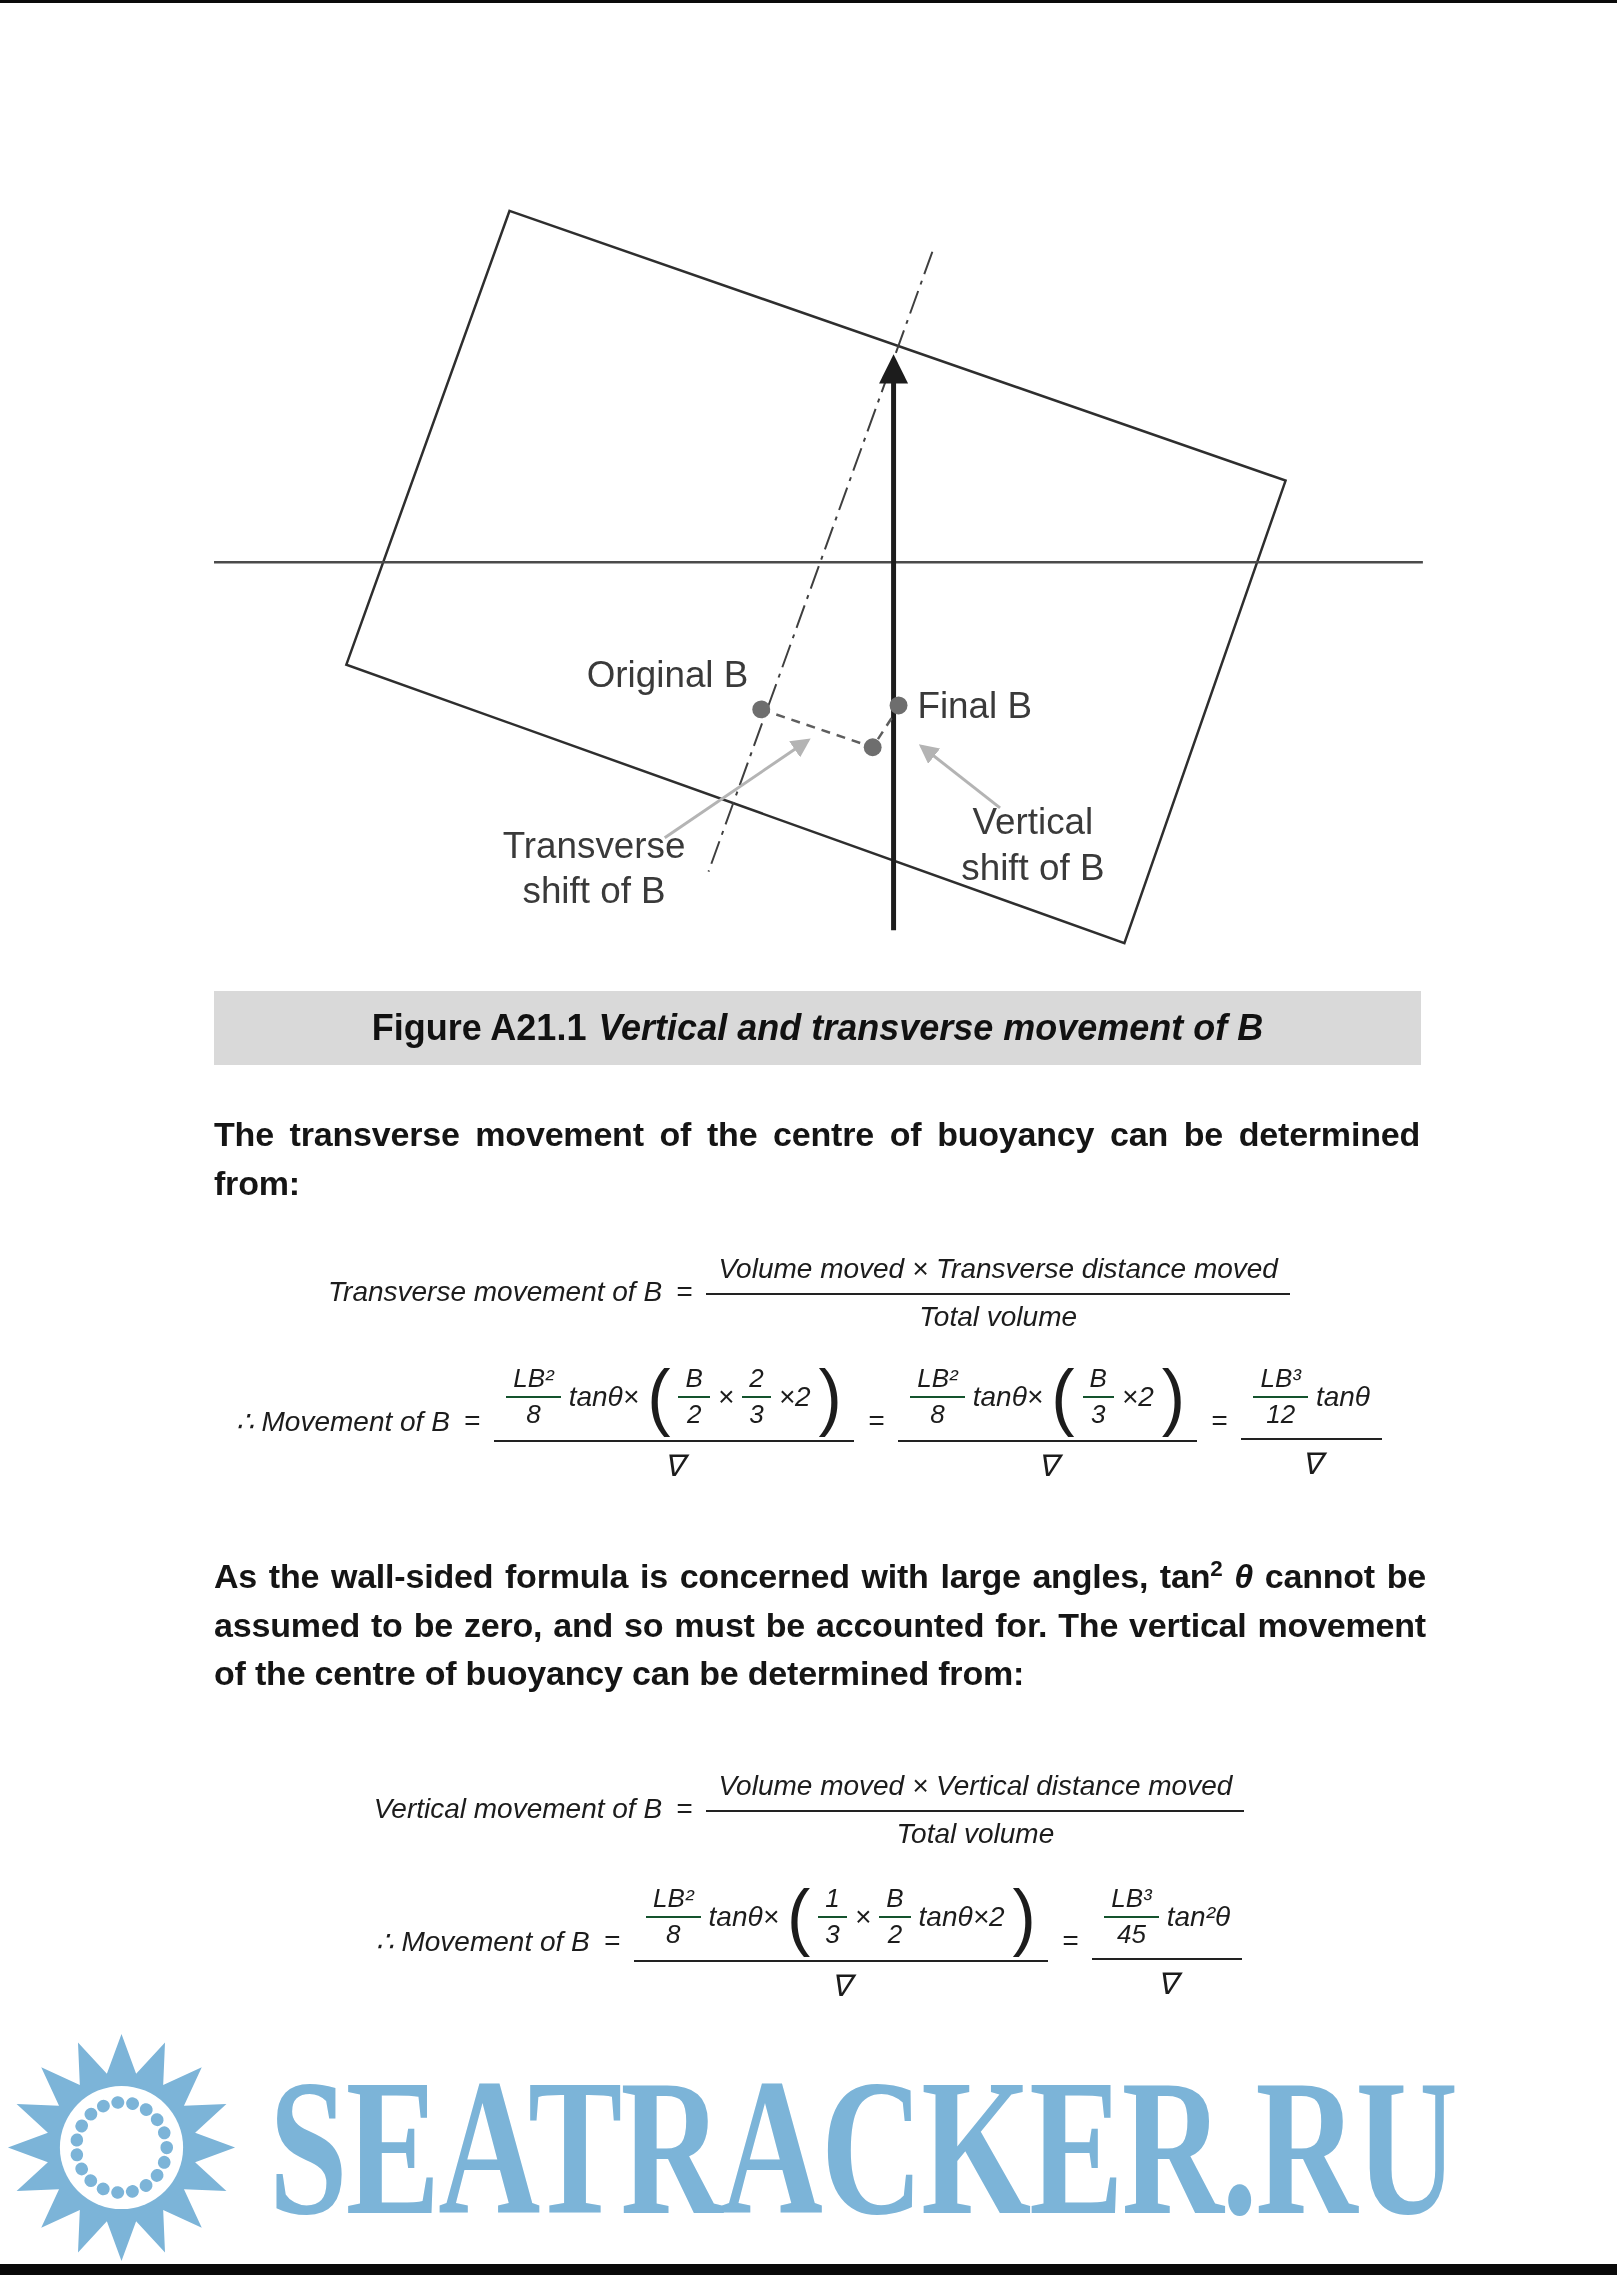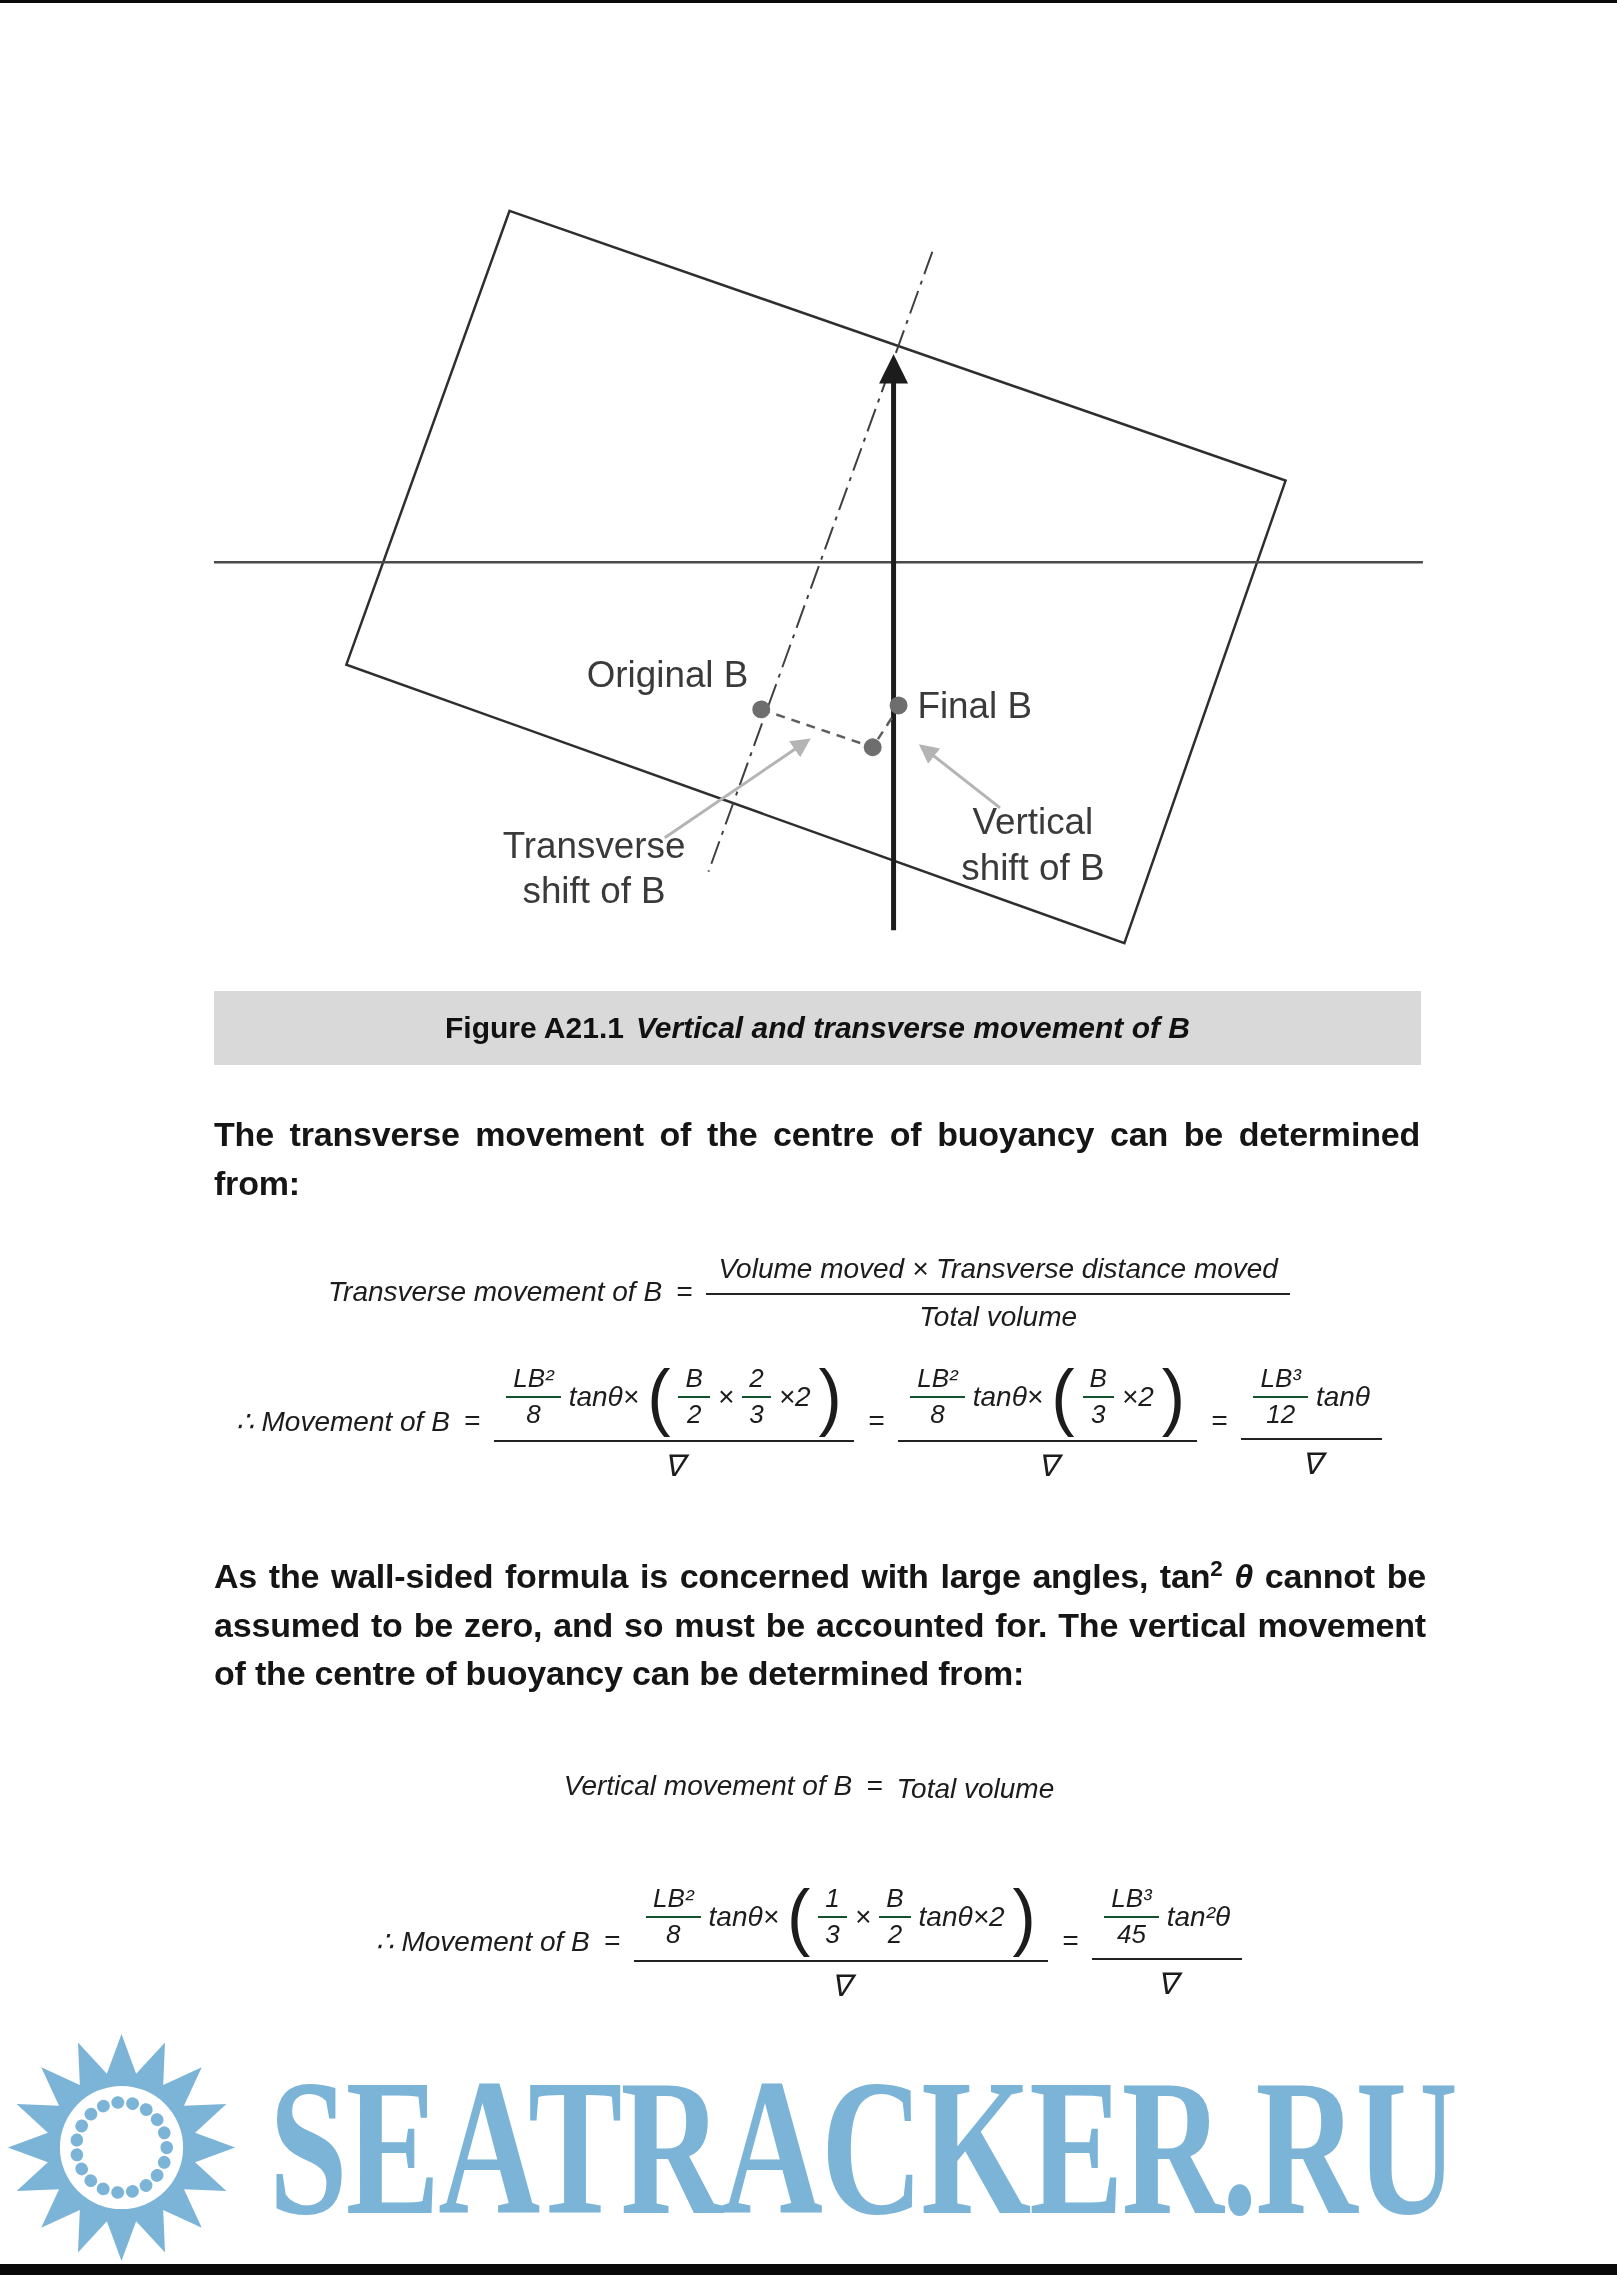--- a/index.html
+++ b/index.html
@@ -13,21 +13,21 @@
   .edge.bottom { bottom:0; height:12px; }
 
   
   .diagram { position:absolute; top:0; left:0; }
   .dlabel { font-size:37px; fill:#3a3a3a; font-family:"Liberation Sans", sans-serif; }
 
   
   .caption-bar {
     position:absolute; top:991px; left:214px; width:1207px; height:74px;
     background:#d9d9d9; display:flex; align-items:center; justify-content:center;
-    font-size:30px; color:#111;
+    font-size:36px; color:#111;
   }
   .cap-label { font-weight:700; }
   .cap-title { font-weight:700; font-style:italic; margin-left:12px; }
 
   
   .body-par {
     position:absolute; left:214px; width:1206px; margin:0;
     font-size:34px; font-weight:700; line-height:1.43; color:#151515;
     text-align:justify; letter-spacing:-0.2px;
   }
@@ -187,20 +187,23 @@
       <span class="den nabla">∇</span>
     </span>
   </div>
 
   <p class="body-par p2"><span>As the wall-sided formula is concerned with large angles, tan</span><sup>2</sup><span class="th"> θ </span><span>cannot be assumed to be zero, and so must be accounted for. The vertical movement of the centre of buoyancy can be determined from:</span></p>
 
   <div class="formula f3">
     <span>Vertical movement of B</span>
     <span>=</span>
     <span class="vfrac">
+      <span class="num">
+          <span>Volume moved × Vertical distance moved</span>
+        </span>
       <span class="den">
           <span>Total volume</span>
         </span>
     </span>
   </div>
 
   <div class="formula f4">
     <span>∴ Movement of B</span>
     <span>=</span>
 

